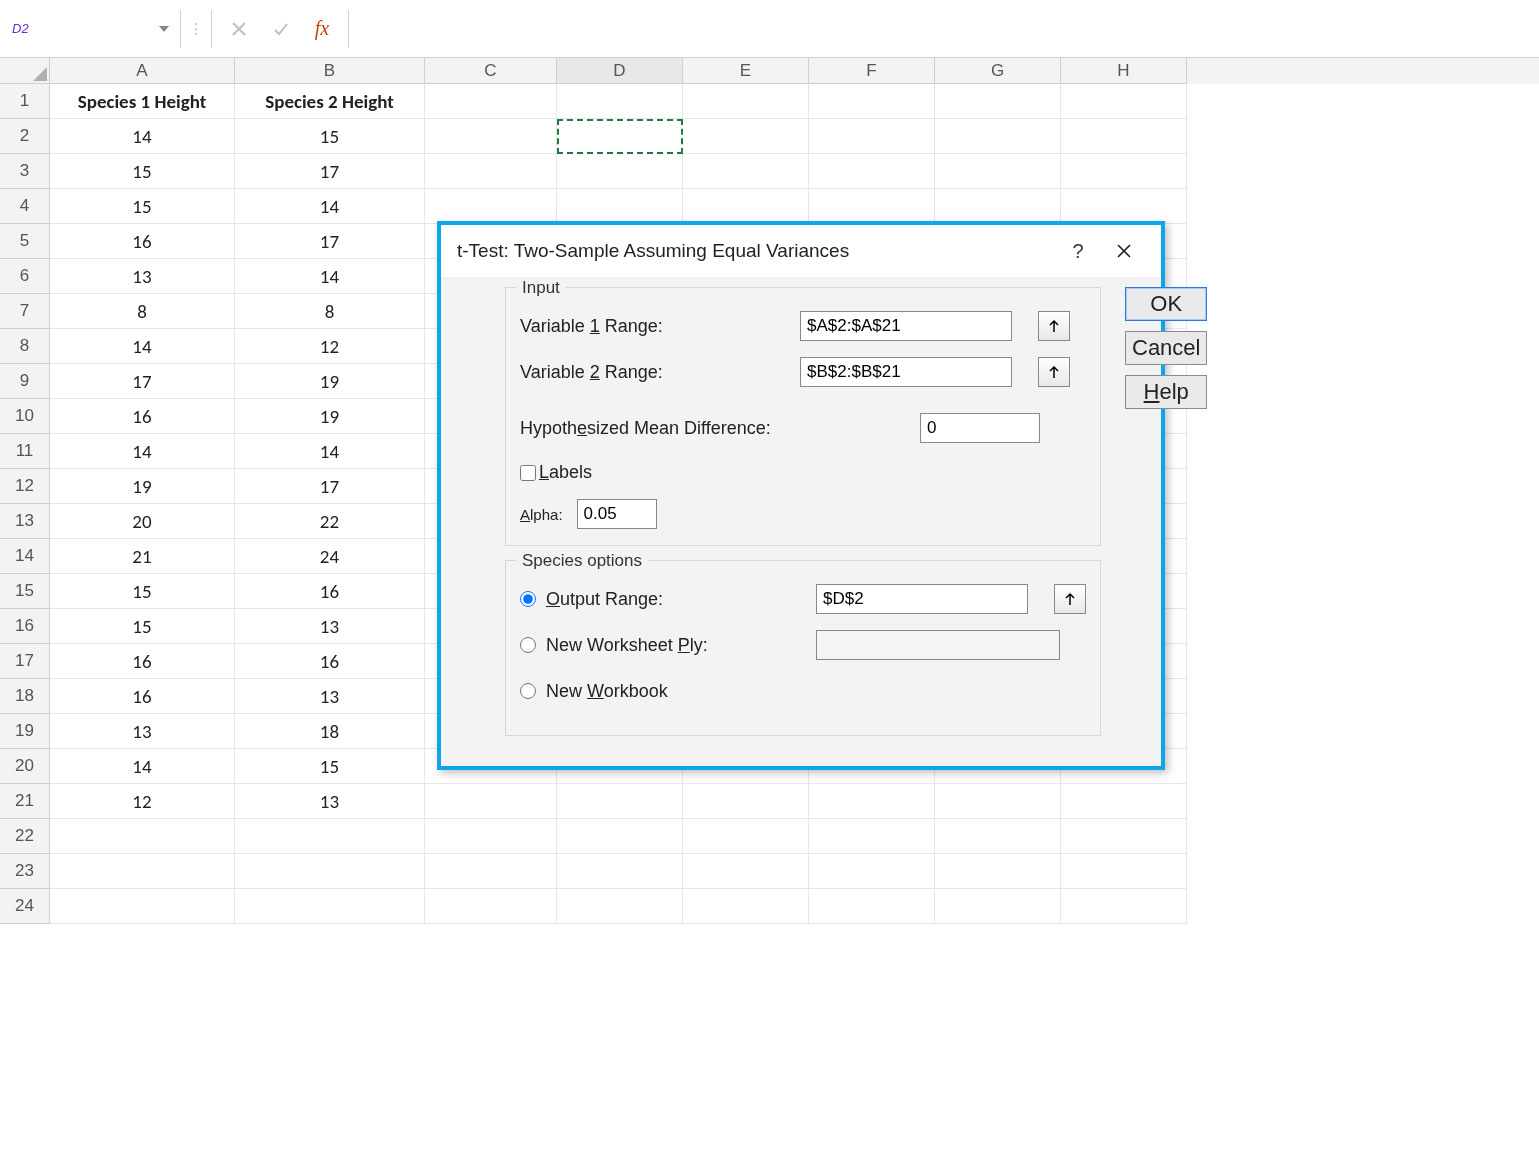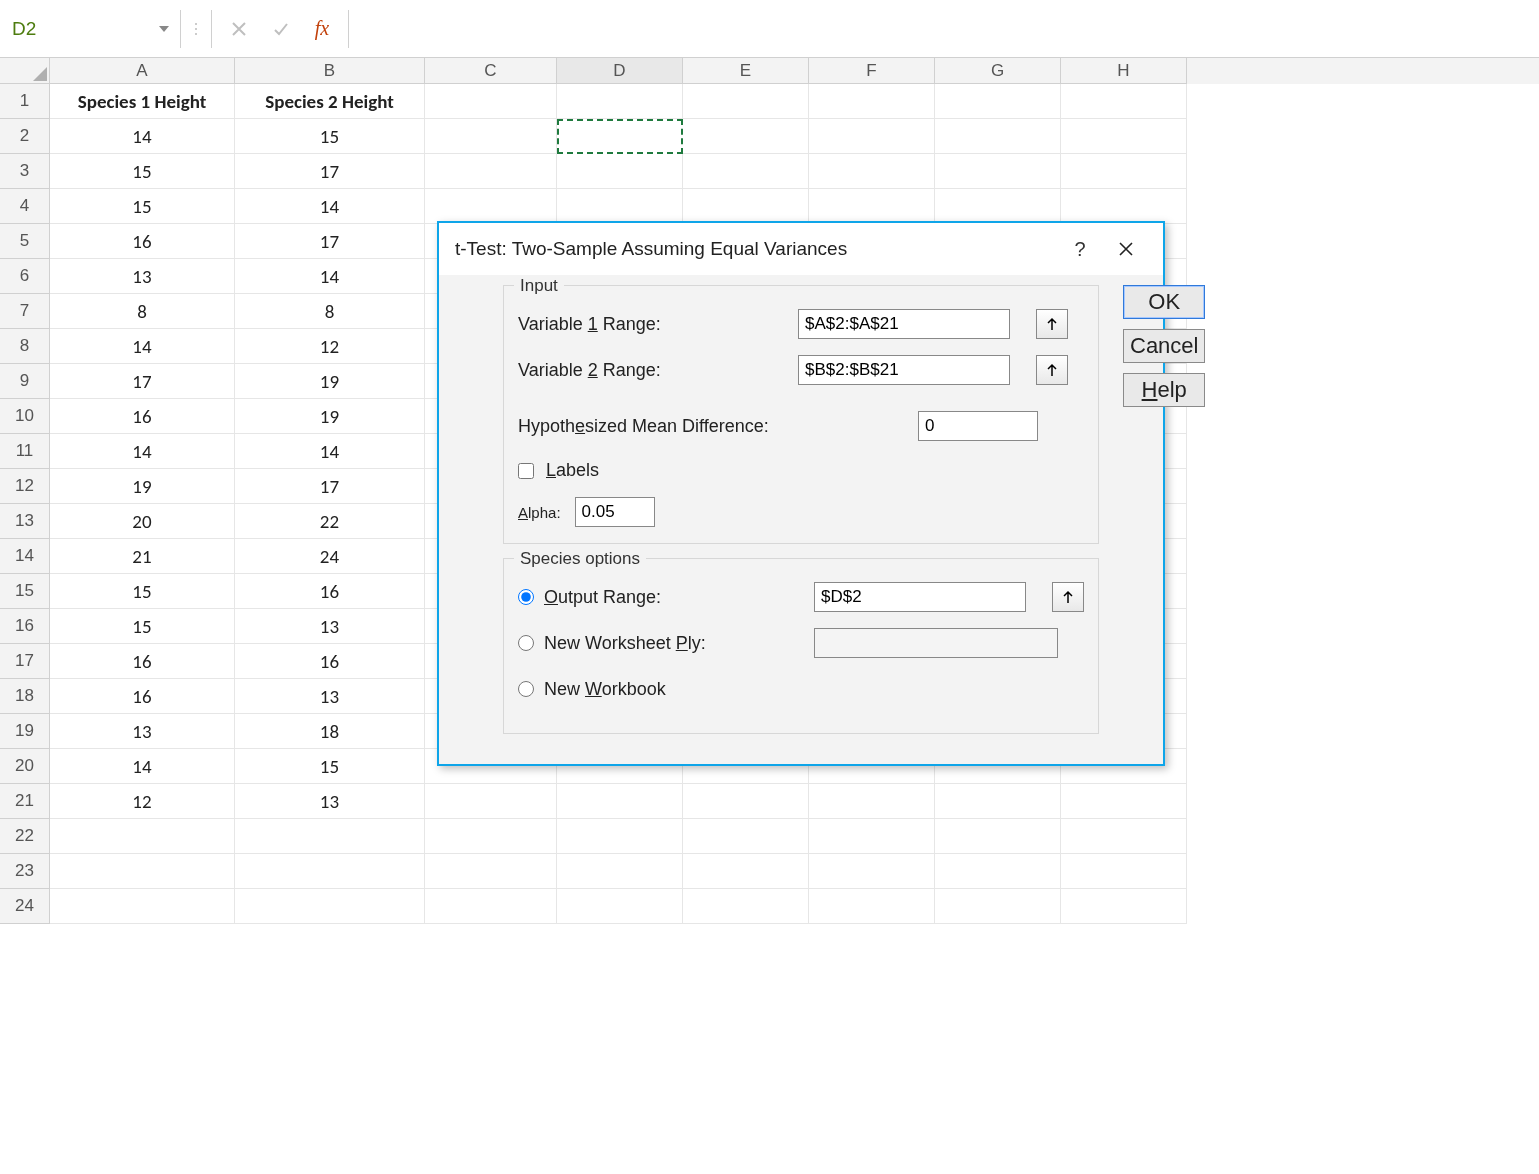--- a/index.html
+++ b/index.html
@@ -20,23 +20,24 @@
     height: 58px;
     border-bottom: 1px solid #d0d0d0;
     background: #fff;
     padding: 0 4px;
   }
   .name-box {
     width: 150px;
     height: 38px;
     line-height: 38px;
     padding: 0 8px;
-    font-size: 19px;
-    color: #4d7c0f;
+    font-size: 13px;
+    color: #6d28d9;
     font-family: "Segoe UI", Arial, sans-serif;
+    font-style: italic;
   }
   .name-dd {
     width: 20px; height: 38px;
     display: flex; align-items: center; justify-content: center;
     color: #666;
   }
   .name-dd svg { width: 10px; height: 6px; }
   .vdiv { width: 1px; height: 38px; background: #d0d0d0; margin: 0 6px; }
   .ellipsis-dots {
     width: 18px; height: 38px;
@@ -145,21 +146,21 @@
   
   .col-h.col-D { background: #e8e8e8; }
 
   
   .dialog {
     position: absolute;
     left: 437px;
     top: 221px;
     width: 728px;
     background: #f3f3f3;
-    border: 2px solid #0ea5e9;
+    border: 4px solid #0ea5e9;
     box-shadow: 3px 3px 8px rgba(0,0,0,0.25);
     font-family: "Segoe UI", Arial, sans-serif;
   }
   .dlg-title {
     display:flex;
     align-items:center;
     height: 52px;
     padding: 0 14px 0 16px;
     font-size: 19px;
     color: #222;
@@ -214,21 +215,21 @@
   .range-field .txt { width: 212px; }
   .range-btn {
     width: 32px; height: 30px;
     border: 1px solid #888;
     background: linear-gradient(#fff,#e8e8e8);
     margin-left: -1px;
     display:flex;align-items:center;justify-content:center;
   }
   .range-btn svg { width:12px;height:14px; }
   .chk {
-    display:flex; align-items:center; gap:12px;
+    display:flex; align-items:center; gap:3px;
     font-size: 18px;
     margin: 16px 0;
   }
   .chk input { width:16px;height:16px;margin:0; }
   .alpha-row { display:flex;align-items:center;gap:14px; margin-top:8px;}
   .alpha-row .txt { width: 80px; }
   .radio-row {
     display:flex; align-items:center;
     min-height: 36px;
     margin: 10px 0;

